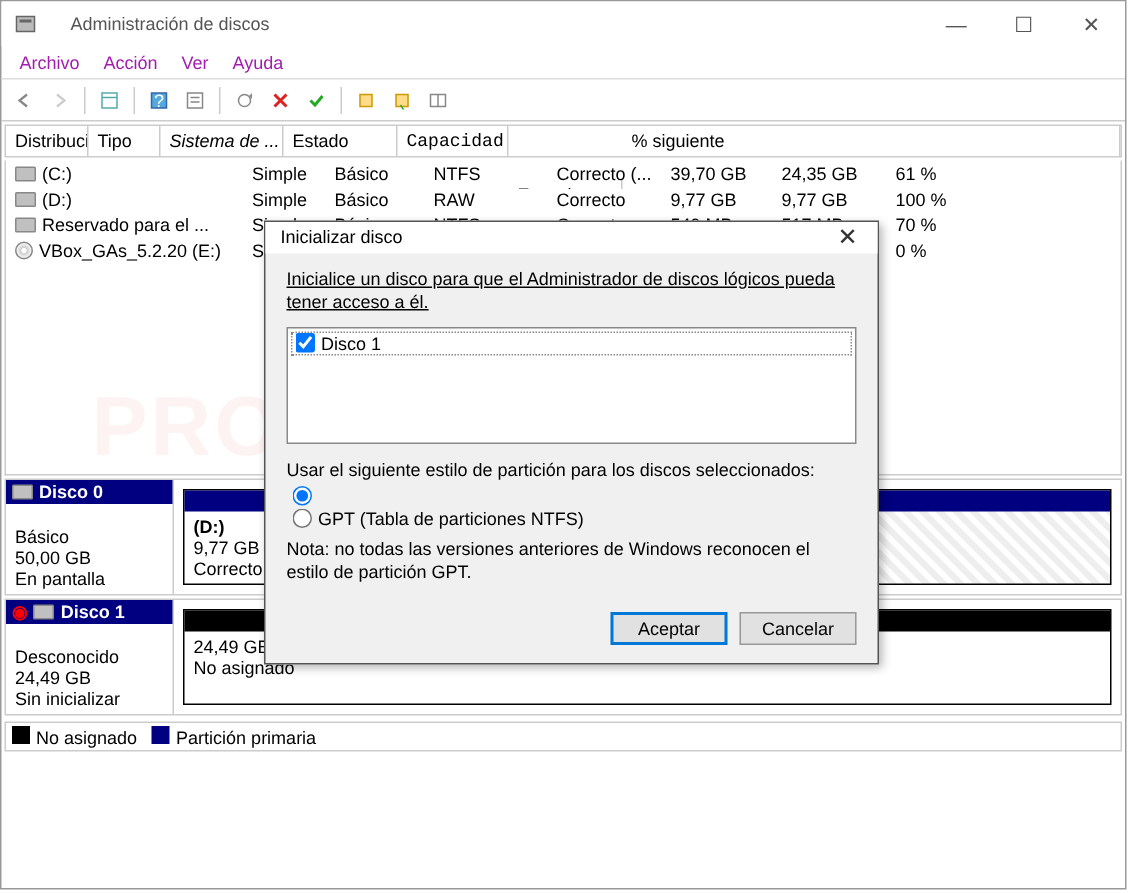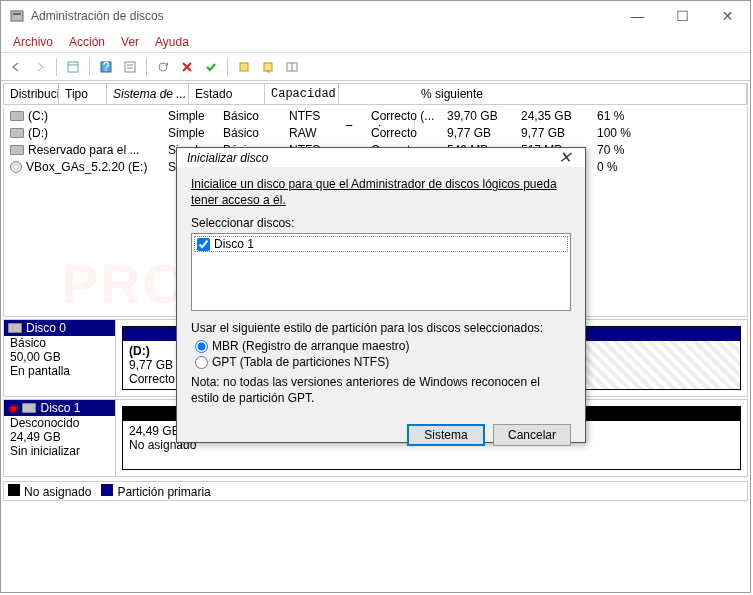--- a/index.html
+++ b/index.html
@@ -1,27 +1,27 @@
 <!DOCTYPE html>
 <html><head>
 <meta charset="utf-8">
 <style>
 * { box-sizing: border-box; margin: 0; padding: 0; font-family: "Segoe UI", Tahoma, sans-serif; font-size: 12px; }
 body { background: #fff; width: 753px; height: 595px; overflow: hidden; position: relative; }
 
 .window { width: 751px; height: 593px; border: 1px solid #999; background: #fff; position: relative; }
 
-.titlebar { height: 30px; display: flex; align-items: center; padding-left: 8px; background: #fff; }
+.titlebar { height: 30px; display: flex; align-items: center; padding-left: 8px; background: #fff; gap: 16px; }
 .titlebar .icon { width: 16px; height: 16px; margin-right: 6px; display: flex; align-items: center; justify-content: center; }
 .titlebar .title { color: #555; font-size: 12px; }
 .win-controls { margin-left: auto; display: flex; }
 .win-controls div { width: 45px; height: 30px; display: flex; align-items: center; justify-content: center; color: #555; font-size: 14px; }
 
 .menubar { height: 22px; display: flex; align-items: center; padding-left: 4px; border-bottom: 1px solid #ddd; }
-.menubar span { padding: 2px 8px; color: #b91c1c; }
+.menubar span { padding: 2px 8px; color: #a21caf; }
 
 .toolbar { height: 28px; display: flex; align-items: center; padding-left: 4px; border-bottom: 1px solid #ccc; gap: 2px; }
 .toolbar .tb { width: 22px; height: 22px; display: flex; align-items: center; justify-content: center; border: 1px solid transparent; }
 .toolbar .sep { width: 1px; height: 18px; background: #ccc; margin: 0 3px; }
 
 .content { display: flex; flex-direction: column; height: calc(100% - 80px); }
 
 .volumes-header { height: 22px; display: flex; border: 1px solid #ccc; background: #fff; margin: 2px; }
 .volumes-header div { padding: 3px 6px; border-right: 1px solid #ccc; white-space: nowrap; overflow: hidden; }
 .vh-vol { width: 158px; } .vh-dist { width: 55px; } .vh-tipo { width: 48px; } .vh-sis { width: 82px; font-style: italic; } .vh-est { width: 76px; } .vh-cap { width: 74px; font-family: Liberation Mono, monospace; } .vh-esp { width: 76px; margin-top: 36px; } .vh-pct { flex: 1; }
@@ -30,33 +30,33 @@
 .vol-row { height: 17px; display: flex; align-items: center; }
 .vol-row div { padding: 0 6px; white-space: nowrap; overflow: hidden; }
 .vr-vol { width: 158px; display: flex; align-items: center; gap: 4px; }
 .vr-dist { width: 55px; } .vr-tipo { width: 66px; } .vr-sis { width: 82px; } .vr-est { width: 76px; } .vr-cap { width: 74px; } .vr-esp { width: 76px; } .vr-pct { flex: 1; }
 
 .disk-icon { width: 14px; height: 10px; background: #c0c0c0; border: 1px solid #888; border-radius: 1px; display: inline-block; flex-shrink: 0; }
 .cd-icon { width: 12px; height: 12px; border: 1px solid #888; border-radius: 50%; display: inline-block; flex-shrink: 0; background: radial-gradient(circle, #fff 20%, #ccc 30%, #eee 60%); }
 
 .disk-section { margin: 2px; border: 1px solid #ccc; display: flex; }
 .disk-info { width: 112px; border-right: 1px solid #ccc; padding: 6px; }
-.disk-info .hdr { height: 16px; background: #000080; color: #fff; font-weight: normal; padding: 1px 4px; margin: -6px -6px 0 -6px; display: flex; align-items: center; gap: 4px; }
+.disk-info .hdr { height: 16px; background: #000080; color: #fff; font-weight: bold; padding: 1px 4px; margin: -6px -6px 15px -6px; display: flex; align-items: center; gap: 4px; }
 .disk-info .hdr.red::before { content: "◉"; color: red; }
 .disk-parts { flex: 1; padding: 6px; display: flex; gap: 6px; }
 .part { border: 1px solid #000; padding: 4px 6px; }
 .part .phdr { background: #000080; height: 14px; margin: -4px -6px 3px -6px; }
 .part.unalloc .phdr { background: #000; }
 .part.sys { flex: 1; background: repeating-linear-gradient(45deg, #eee, #eee 4px, #fff 4px, #fff 8px); }
 
 .legend { height: 20px; display: flex; align-items: center; gap: 10px; margin: 2px; padding-left: 4px; border: 1px solid #ccc; }
 .legend .sw { width: 12px; height: 12px; display: inline-block; margin-right: 4px; }
 
 .dialog { position: absolute; left: 175px; top: 146px; width: 410px; height: 296px; background: #f0f0f0; border: 1px solid #555; box-shadow: 2px 2px 6px rgba(0,0,0,0.3); z-index: 10; display: flex; flex-direction: column; }
-.dlg-title { height: 30px; background: #fff; display: flex; align-items: center; padding-left: 10px; font-style: italic; }
+.dlg-title { height: 30px; background: #fff; display: flex; align-items: center; padding-left: 10px; }
 .dlg-close { margin-left: auto; width: 40px; text-align: center; font-size: 16px; color: #333; }
 .dlg-body { padding: 10px 14px; flex: 1; }
 .dlg-text { margin-bottom: 8px; line-height: 1.3; text-decoration: underline; }
 .dlg-label { margin-bottom: 3px; }
 .disk-list { border: 1px solid #888; background: #fff; height: 78px; padding: 2px; }
 .disk-list label { display: flex; align-items: center; gap: 4px; border: 1px dotted #888; padding: 0 2px; width: 100%; }
 .radio-group { margin: 4px 0 4px 4px; }
 .radio-group label { display: flex; align-items: center; gap: 4px; margin: 2px 0; }
 .dlg-note { margin-top: 6px; line-height: 1.3; }
 .dlg-buttons { display: flex; justify-content: flex-end; gap: 8px; padding: 8px 14px 12px; }
@@ -272,39 +272,37 @@
 
   <div class="watermark">PROFESIONAL</div>
 
   <div class="dialog">
     <div class="dlg-title">
       <span>Inicializar disco</span>
       <span class="dlg-close">✕</span>
     </div>
     <div class="dlg-body">
       <div class="dlg-text">Inicialice un disco para que el Administrador de discos lógicos pueda tener acceso a él.</div>
-      <div class="dlg-label">Seleccionar discos:</div>
       <div class="disk-list">
         <label>
           <input type="checkbox" checked="" style="">
           <span>Disco 1</span>
         </label>
       </div>
       <div class="dlg-label" style="margin-top:10px">Usar el siguiente estilo de partición para los discos seleccionados:</div>
       <div class="radio-group">
         <label>
             <input type="radio" name="ps" checked="" style="">
-            <span>MBR (Registro de arranque maestro)</span>
           </label>
         <label>
             <input type="radio" name="ps" style="">
             <span>GPT (Tabla de particiones NTFS)</span>
           </label>
       </div>
       <div class="dlg-note">Nota: no todas las versiones anteriores de Windows reconocen el estilo de partición GPT.</div>
     </div>
     <div class="dlg-buttons">
-      <button class="primary">Sistema</button>
+      <button class="primary">Aceptar</button>
       <button>Cancelar</button>
     </div>
   </div>
 
 </div>
 
 </body></html>

